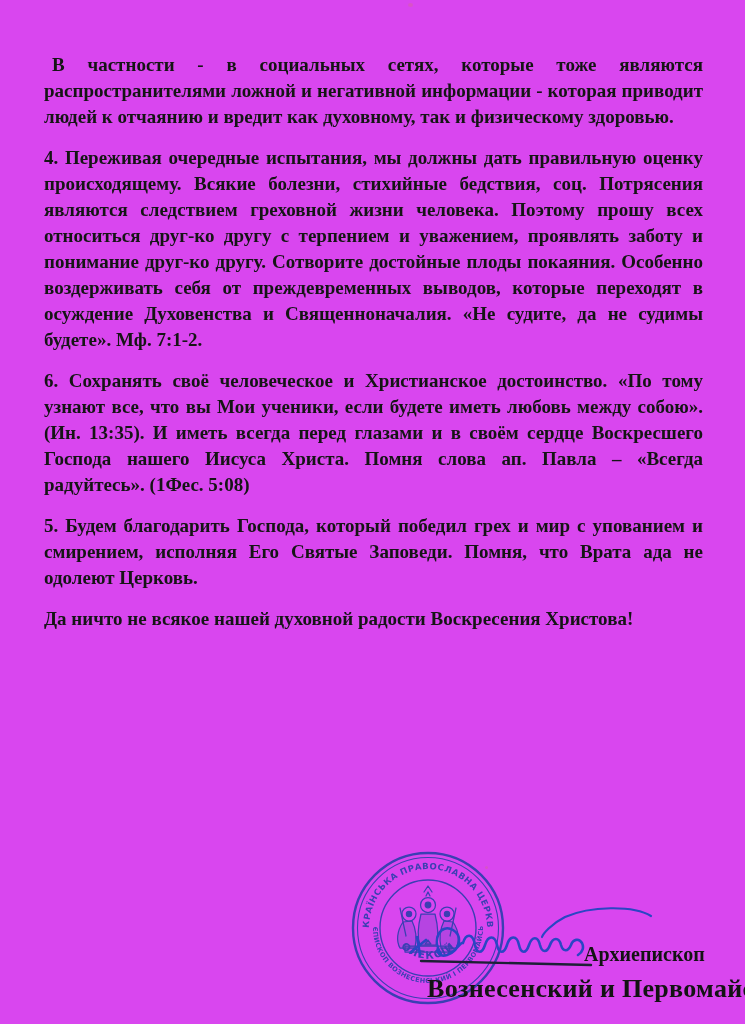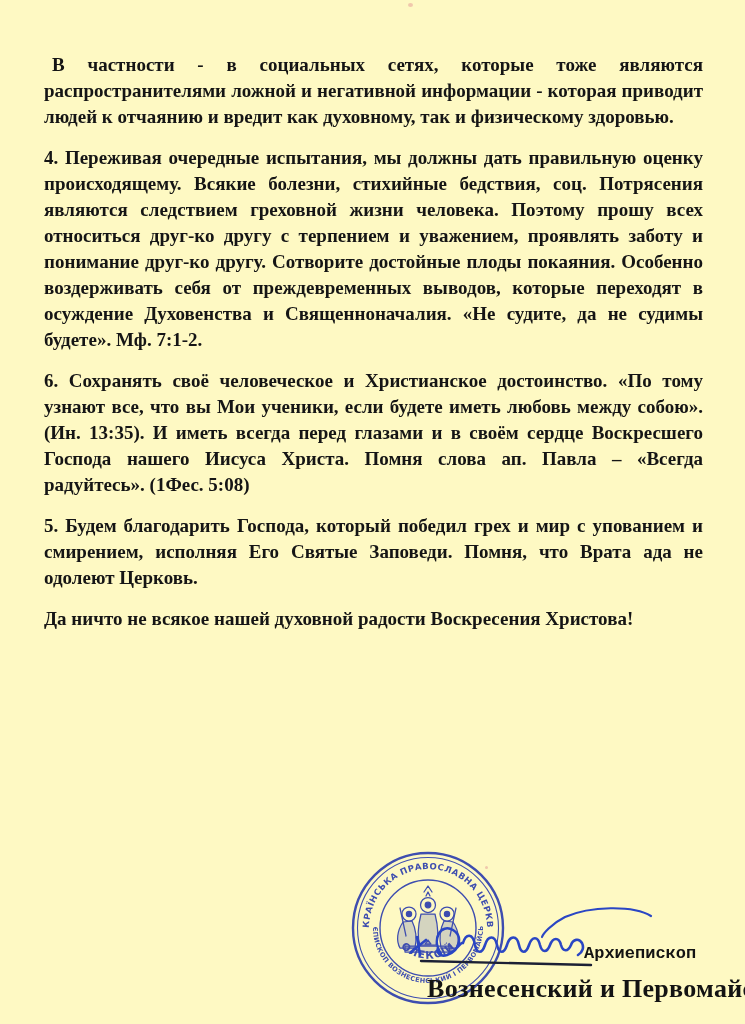--- a/index.html
+++ b/index.html
@@ -1,41 +1,41 @@
 <!DOCTYPE html>
 <html><head>
 <meta charset="utf-8">
 <style>
   html,body{margin:0;padding:0;background:#8a8a8a;}
   .page{
     position:relative;
     width:745px;height:1024px;
     margin:0 auto;
-    background:#fef9c3;
+    background:#d946ef;
     overflow:hidden;
     font-family:"Liberation Serif", serif;
   }
   .speck{position:absolute;border-radius:50%;background:rgba(214,110,130,.35);}
   .body-text{
     position:absolute;
     left:44px;top:52px;width:659px;
     color:#151515;
     font-size:19px;
     font-weight:700;
     line-height:26px;
     text-align:justify;
   }
   .body-text p{margin:0 0 15px 0;}
   .body-text p.first{text-indent:8px;}
   .seal{position:absolute;left:348px;top:848px;width:160px;height:160px;opacity:.92;}
   .seal svg{display:block;}
   .sig{position:absolute;left:385px;top:895px;width:290px;height:80px;}
   .sig-title{
     position:absolute;left:584px;top:943px;
-    color:#131313;font-size:17px;font-weight:700;line-height:22px;white-space:nowrap;font-family:Liberation Mono, monospace;
+    color:#131313;font-size:20px;font-weight:700;line-height:22px;white-space:nowrap;
   }
   .sig-see{
     position:absolute;left:427px;top:977px;
     color:#131313;font-size:26px;font-weight:700;line-height:24px;white-space:nowrap;
     letter-spacing:.3px;
   }
   .seal-text{font-family:"DejaVu Sans", sans-serif;font-weight:700;}
 </style>
 </head>
 <body>

